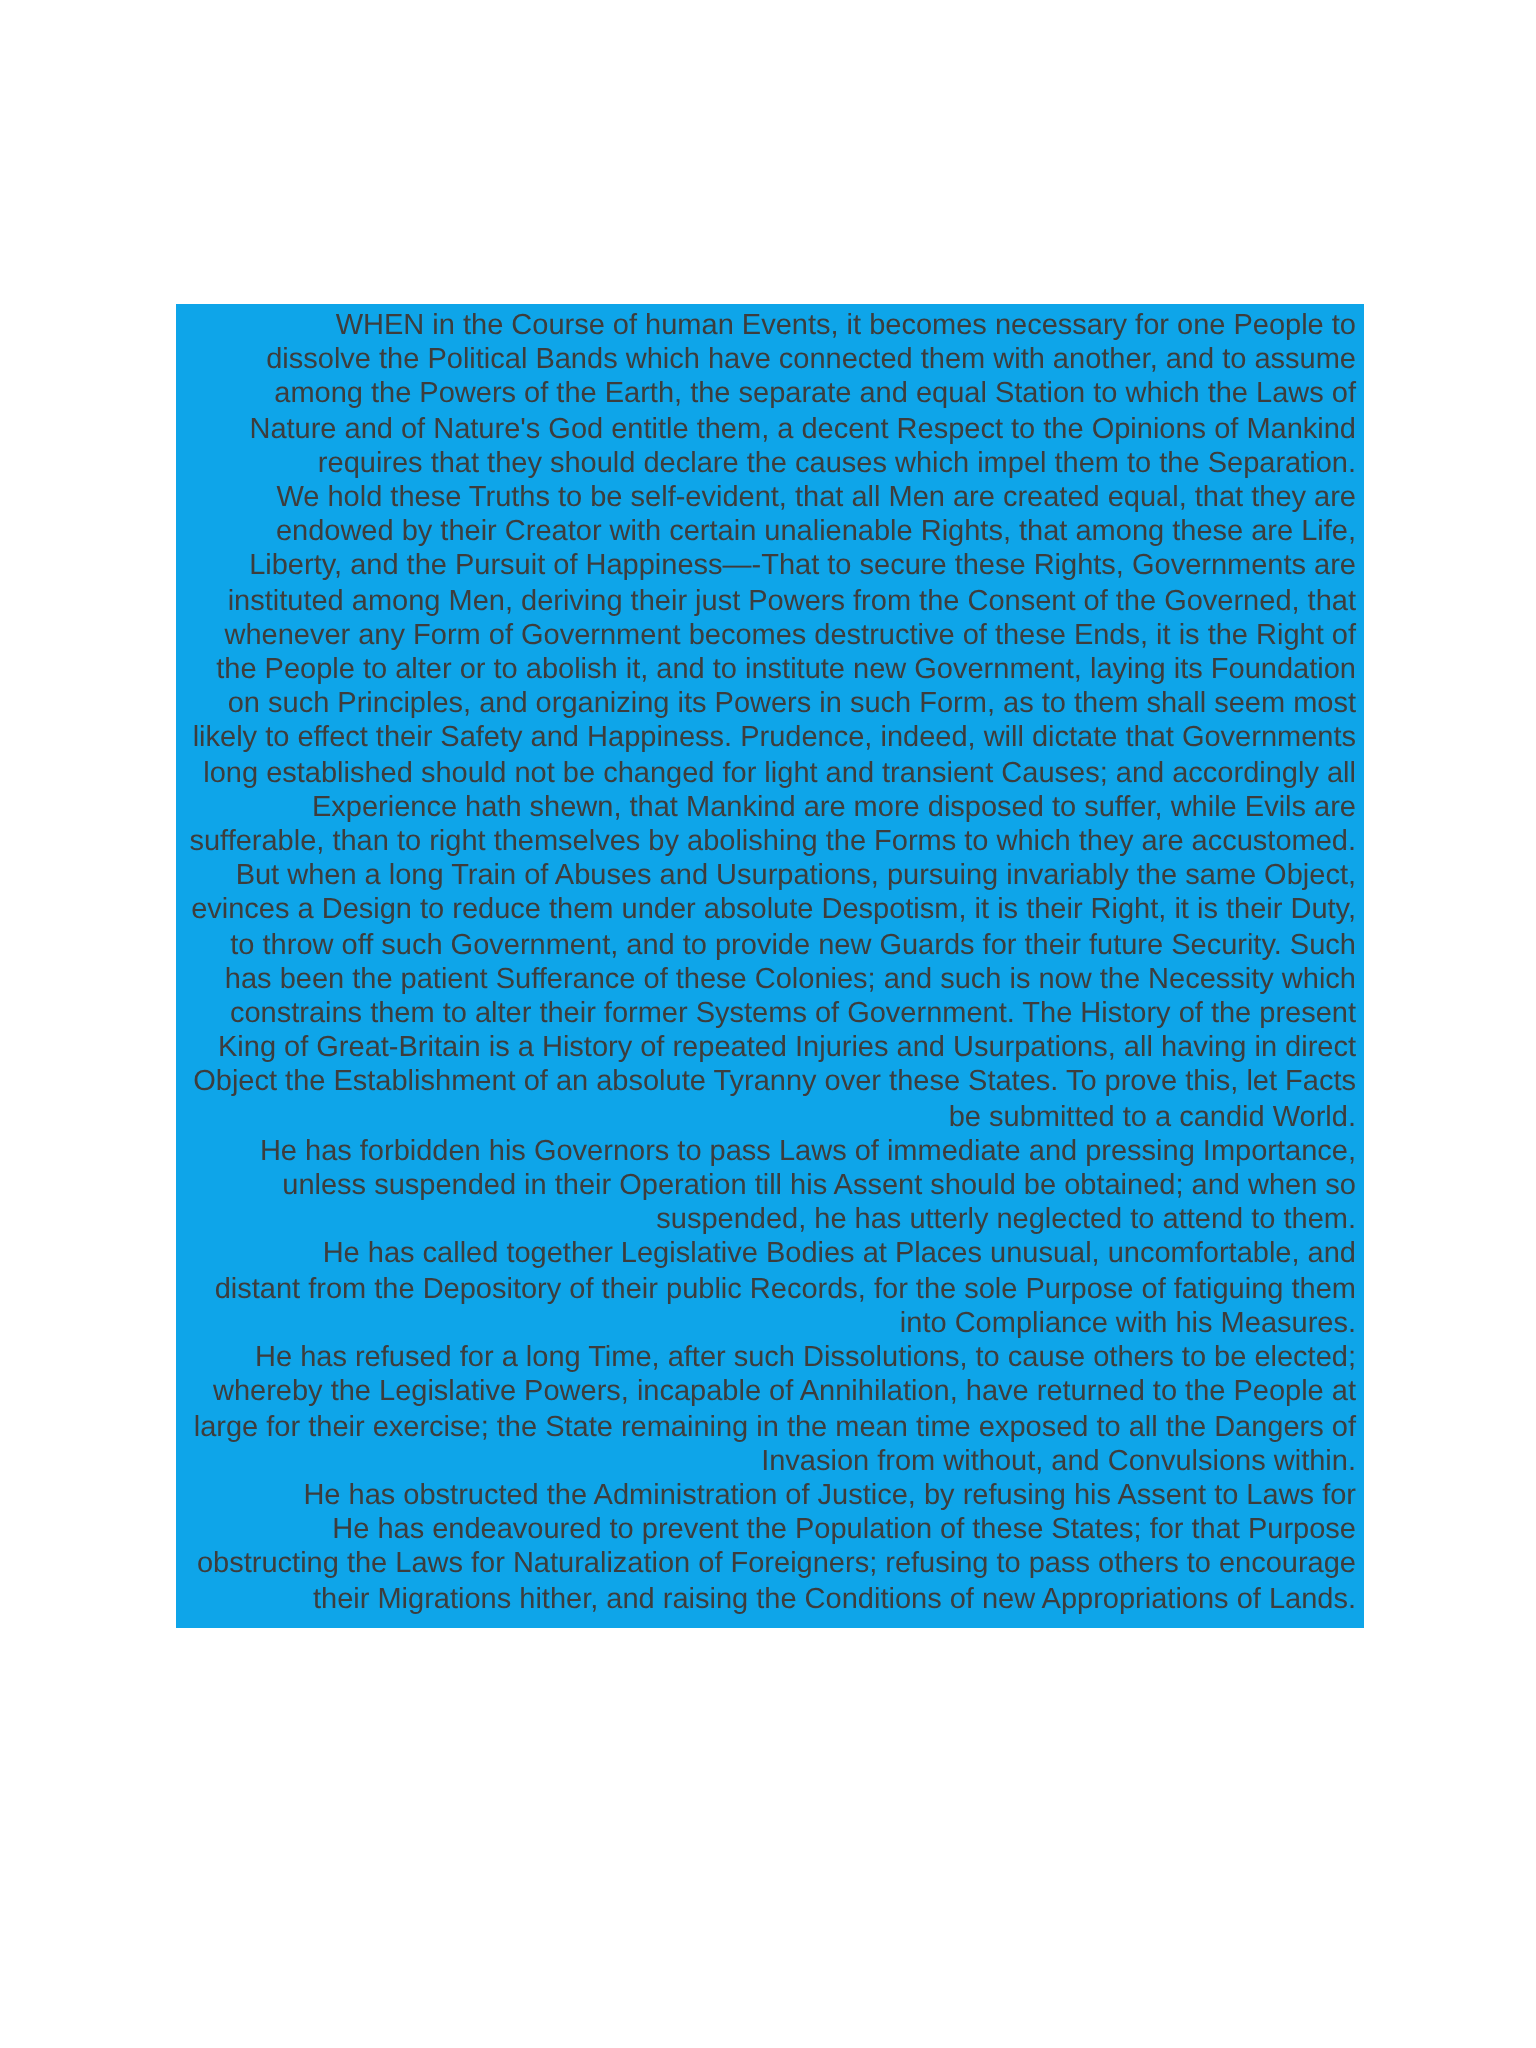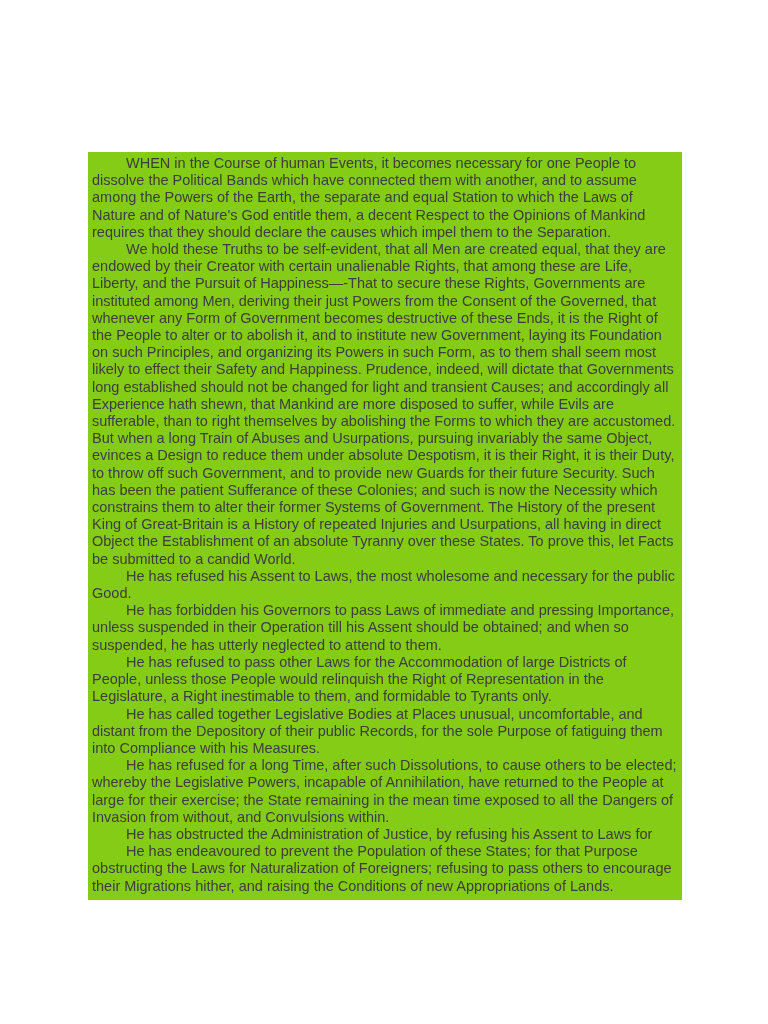--- a/index.html
+++ b/index.html
@@ -32,40 +32,38 @@
     white-space: nowrap;
     letter-spacing: 0px;
   }
   .text-block {
     position: absolute;
     left: 88px;
     top: 152px;
     width: 594px;
     box-sizing: border-box;
     padding: 3px 4px 5px 4px;
-    background: #84cc16;
+    background: #0ea5e9;
     font-size: 14.5px;
     line-height: 17.2px;
     color: #3d3d3d;
-    text-align: left;
+    text-align: right;
   }
   .text-block p {
     margin: 0;
     text-indent: 34px;
   }
 </style>
 </head>
 <body>
 
 <div class="doc-page">
 
   <div class="text-block">
     <p>WHEN in the Course of human Events, it becomes necessary for one People to dissolve the Political Bands which have connected them with another, and to assume among the Powers of the Earth, the separate and equal Station to which the Laws of Nature and of Nature's God entitle them, a decent Respect to the Opinions of Mankind requires that they should declare the causes which impel them to the Separation.</p>
     <p>We hold these Truths to be self-evident, that all Men are created equal, that they are endowed by their Creator with certain unalienable Rights, that among these are Life, Liberty, and the Pursuit of Happiness—-That to secure these Rights, Governments are instituted among Men, deriving their just Powers from the Consent of the Governed, that whenever any Form of Government becomes destructive of these Ends, it is the Right of the People to alter or to abolish it, and to institute new Government, laying its Foundation on such Principles, and organizing its Powers in such Form, as to them shall seem most likely to effect their Safety and Happiness. Prudence, indeed, will dictate that Governments long established should not be changed for light and transient Causes; and accordingly all Experience hath shewn, that Mankind are more disposed to suffer, while Evils are sufferable, than to right themselves by abolishing the Forms to which they are accustomed. But when a long Train of Abuses and Usurpations, pursuing invariably the same Object, evinces a Design to reduce them under absolute Despotism, it is their Right, it is their Duty, to throw off such Government, and to provide new Guards for their future Security. Such has been the patient Sufferance of these Colonies; and such is now the Necessity which constrains them to alter their former Systems of Government. The History of the present King of Great-Britain is a History of repeated Injuries and Usurpations, all having in direct Object the Establishment of an absolute Tyranny over these States. To prove this, let Facts be submitted to a candid World.</p>
-    <p>He has refused his Assent to Laws, the most wholesome and necessary for the public Good.</p>
     <p>He has forbidden his Governors to pass Laws of immediate and pressing Importance, unless suspended in their Operation till his Assent should be obtained; and when so suspended, he has utterly neglected to attend to them.</p>
-    <p>He has refused to pass other Laws for the Accommodation of large Districts of People, unless those People would relinquish the Right of Representation in the Legislature, a Right inestimable to them, and formidable to Tyrants only.</p>
     <p>He has called together Legislative Bodies at Places unusual, uncomfortable, and distant from the Depository of their public Records, for the sole Purpose of fatiguing them into Compliance with his Measures.</p>
     <p>He has refused for a long Time, after such Dissolutions, to cause others to be elected; whereby the Legislative Powers, incapable of Annihilation, have returned to the People at large for their exercise; the State remaining in the mean time exposed to all the Dangers of Invasion from without, and Convulsions within.</p>
     <p>He has obstructed the Administration of Justice, by refusing his Assent to Laws for</p>
     <p>He has endeavoured to prevent the Population of these States; for that Purpose obstructing the Laws for Naturalization of Foreigners; refusing to pass others to encourage their Migrations hither, and raising the Conditions of new Appropriations of Lands.</p>
   </div>
 </div>
 
 </body></html>

